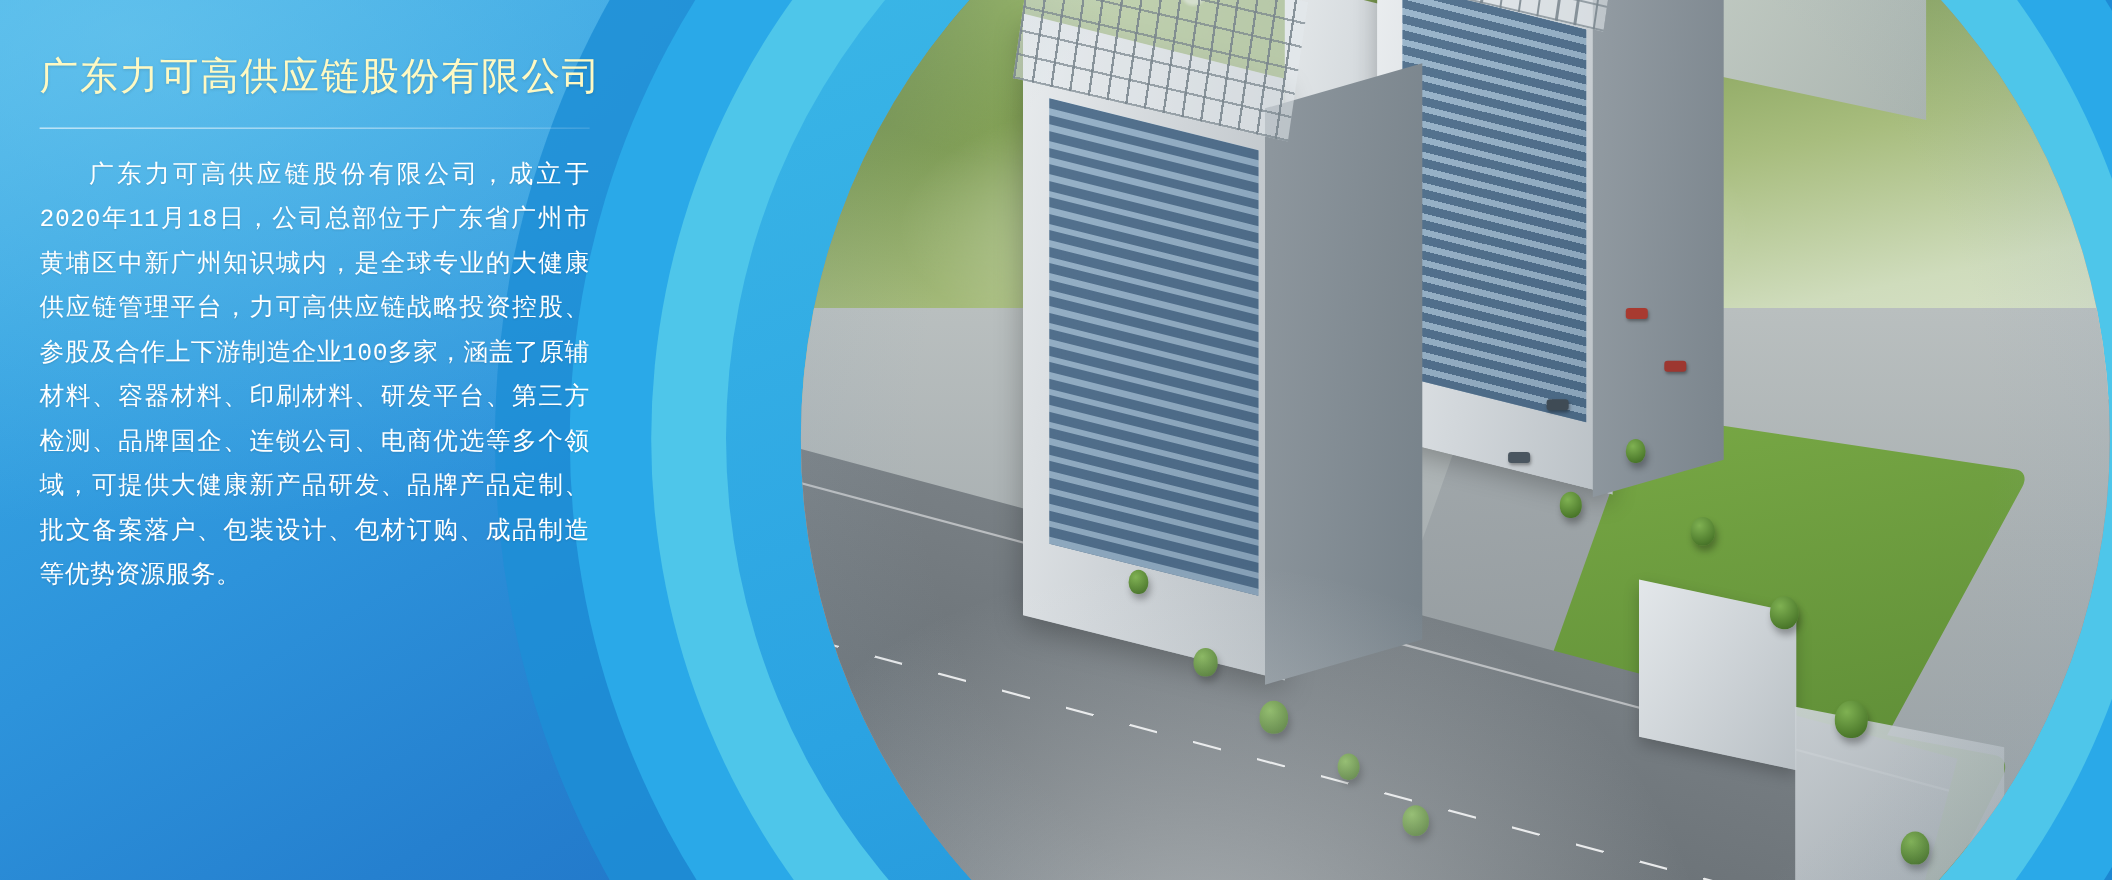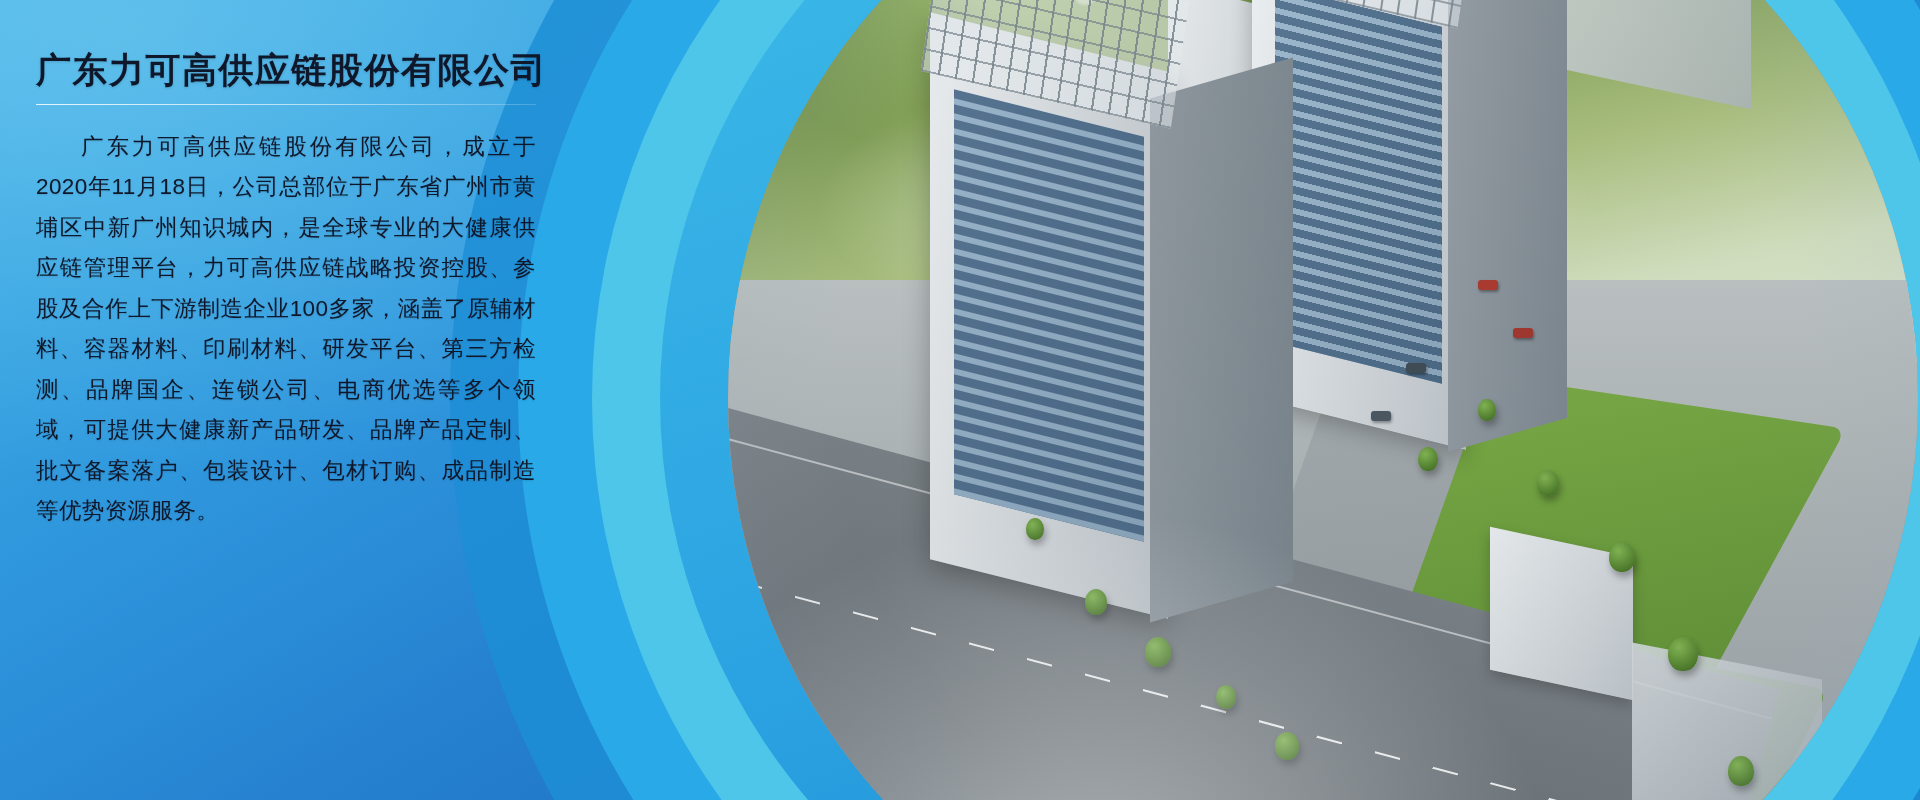--- a/index.html
+++ b/index.html
@@ -285,47 +285,48 @@
 
   
   .text-col {
     position: absolute;
     left: 36px;
     top: 48px;
     width: 500px;
   }
   .title {
     font-size: 35px;
-    font-weight: 700;
-    color: #0f172a;
+    font-weight: 400;
+    color: #fef9c3;
     letter-spacing: 1.5px;
     line-height: 1.25;
-    margin: 0 0 12px 0;
+    margin: 0 0 24px 0;
     text-shadow: 0 1px 3px rgba(0,0,0,.15);
     white-space: nowrap;
   }
   .rule {
     height: 1px;
     width: 100%;
     background: linear-gradient(90deg,
       rgba(255,255,255,.85) 0%,
       rgba(255,255,255,.55) 60%,
       rgba(255,255,255,.18) 100%);
     margin-bottom: 22px;
   }
   .para {
     font-size: 22.5px;
     line-height: 40.5px;
-    color: #0f172a;
+    color: #ffffff;
     margin: 0;
     text-align: justify;
     text-justify: inter-ideograph;
     text-indent: 2em;
     letter-spacing: .4px;
     text-shadow: 0 1px 2px rgba(0,0,0,.12);
+    font-family: Liberation Mono, monospace;
   }
 </style>
 </head>
 <body>
 
 <div id="stage">
 
   <div class="bg-base"></div>
 
   <div class="arc arc-dark"></div>

